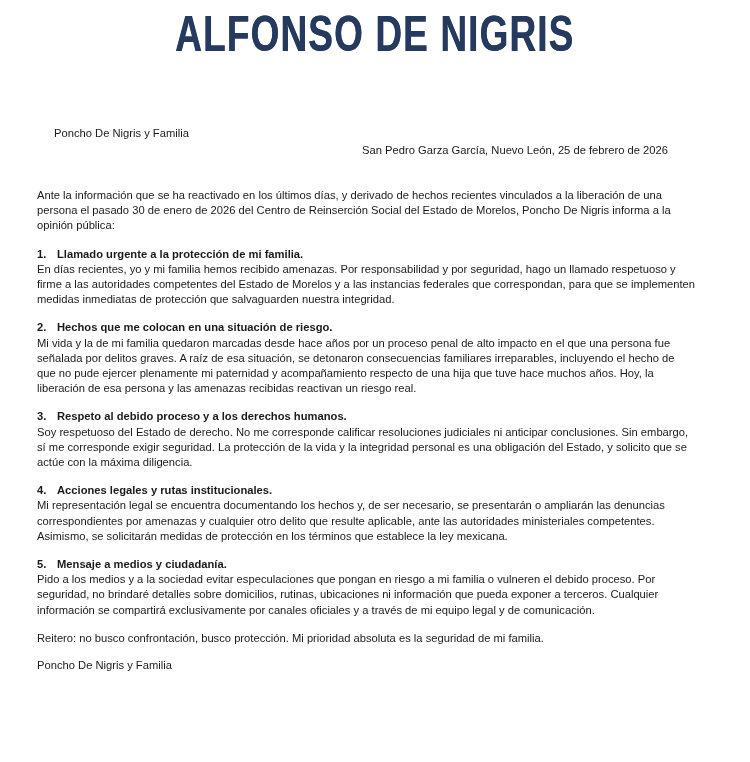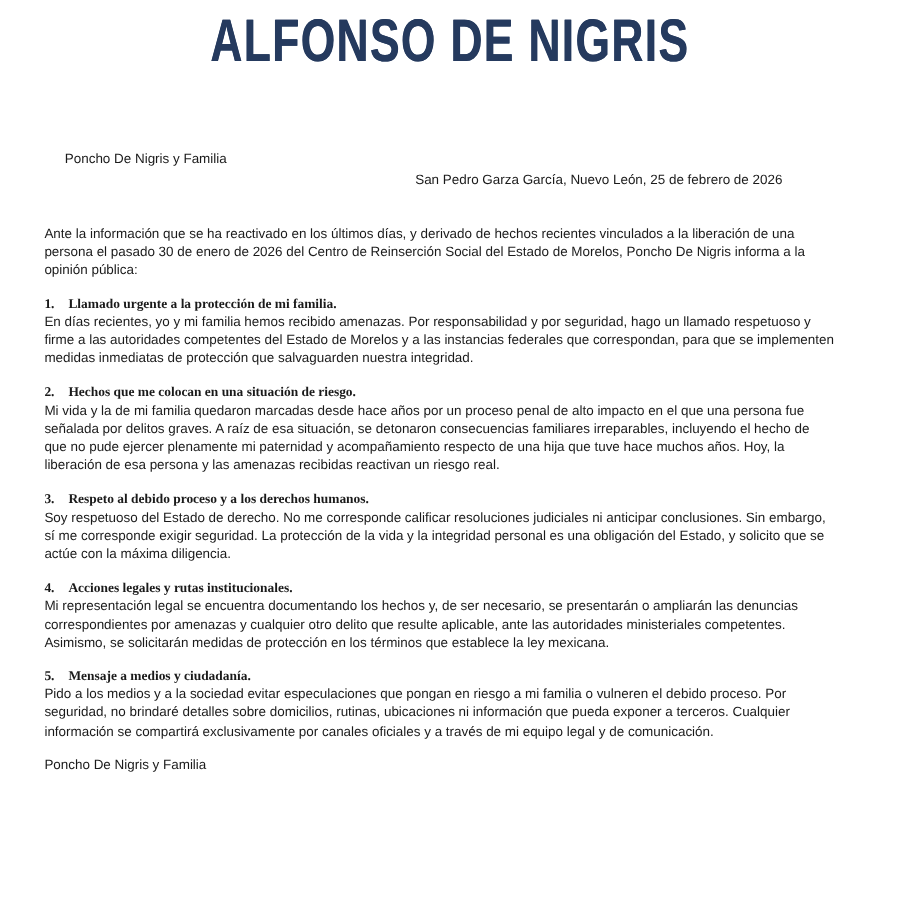--- a/index.html
+++ b/index.html
@@ -56,21 +56,21 @@
   .meta-left {
     font-size: 11.2px;
     line-height: 15.5px;
     color: #1a1a1a;
   }
   .meta-line {
     white-space: nowrap;
   }
   .meta-date {
     position: absolute;
-    left: 292px;
+    left: 308px;
     top: 17px;
     font-size: 11.2px;
     line-height: 15.5px;
     white-space: nowrap;
     color: #1a1a1a;
   }
 
   
   .body-wrap {
     position: absolute;
@@ -85,21 +85,20 @@
     color: #1a1a1a;
     margin: 0 0 13px 0;
     text-align: left;
     hyphens: none;
   }
   .para:last-child { margin-bottom: 0; }
 
   .sec-head {
     font-weight: bold;
     display: block;
-    font-family: Liberation Serif, serif;
   }
   .sec-num {
     display: inline-block;
     min-width: 20px;
   }
 
   .para-tight {
     margin-bottom: 12px;
   }
 
@@ -141,19 +140,20 @@
     </p>
 
     <p class="para">
       <span class="sec-head"><span class="sec-num">4.</span><span>Acciones legales y rutas institucionales.</span></span><span>Mi representación legal se encuentra documentando los hechos y, de ser necesario, se presentarán o ampliarán las denuncias correspondientes por amenazas y cualquier otro delito que resulte aplicable, ante las autoridades ministeriales competentes. Asimismo, se solicitarán medidas de protección en los términos que establece la ley mexicana.</span>
     </p>
 
     <p class="para">
       <span class="sec-head"><span class="sec-num">5.</span><span>Mensaje a medios y ciudadanía.</span></span><span>Pido a los medios y a la sociedad evitar especulaciones que pongan en riesgo a mi familia o vulneren el debido proceso. Por seguridad, no brindaré detalles sobre domicilios, rutinas, ubicaciones ni información que pueda exponer a terceros. Cualquier información se compartirá exclusivamente por canales oficiales y a través de mi equipo legal y de comunicación.</span>
     </p>
 
+    <p class="para para-tight">Reitero: no busco confrontación, busco protección. Mi prioridad absoluta es la seguridad de mi familia.</p>
 
     <p class="para sig">
       <span class="sig-line">Poncho De Nigris y Familia</span>
     </p>
 
   </div>
 </div>
 
 </body></html>

